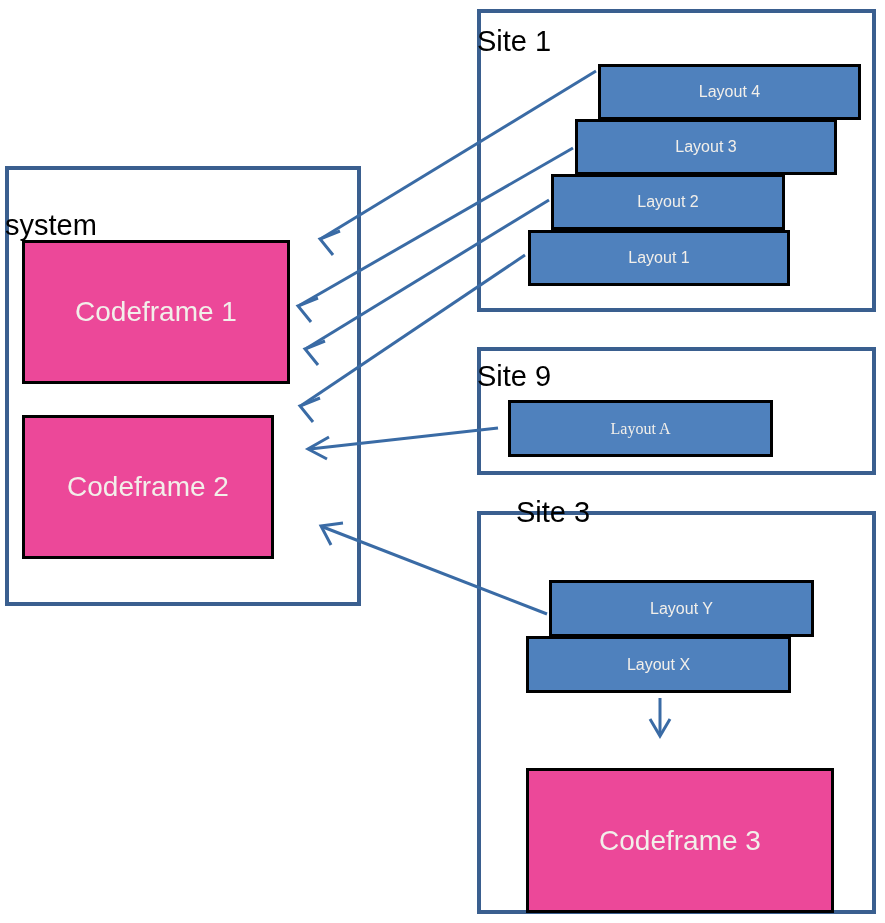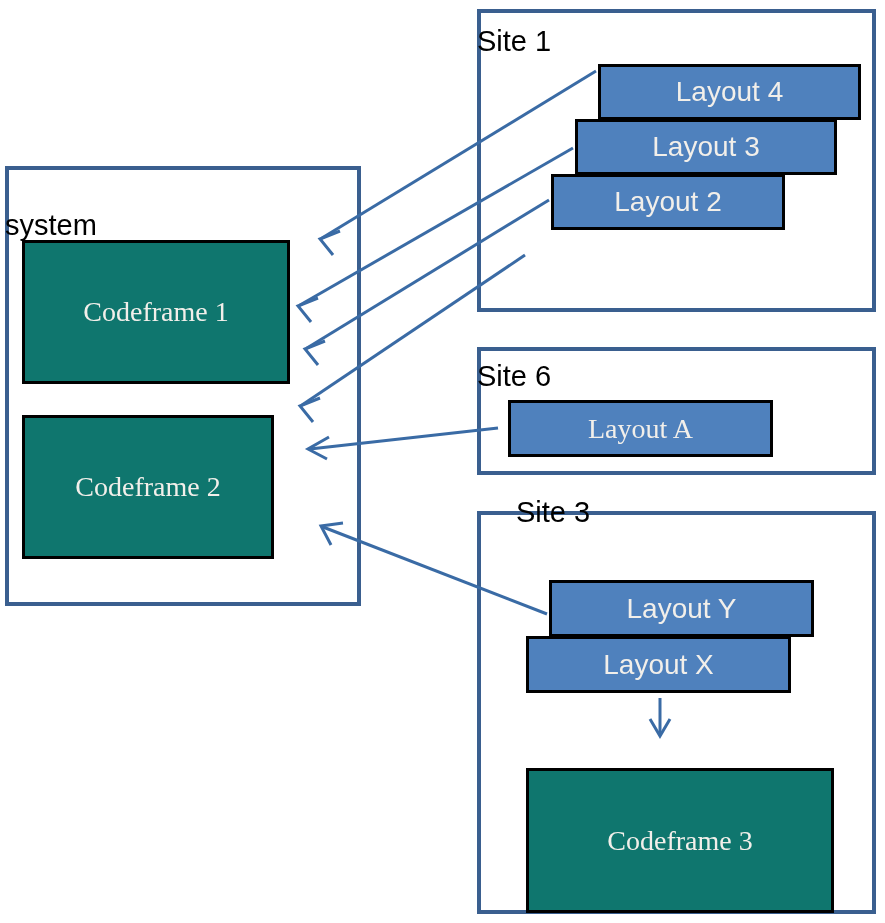--- a/index.html
+++ b/index.html
@@ -27,35 +27,35 @@
     position: absolute;
     color: #000000;
     font-size: 29px;
     font-family: "Liberation Sans", sans-serif;
     white-space: nowrap;
   }
   .codeframe {
     position: absolute;
     box-sizing: border-box;
     border: 3px solid #000000;
-    background: #0f766e;
+    background: #ec4899;
     color: #F2EFEA;
     font-size: 28px;
     display: flex;
     align-items: center;
     justify-content: center;
-    font-family: Liberation Serif, serif;
+    font-family: Liberation Sans, sans-serif;
   }
   .layout {
     position: absolute;
     box-sizing: border-box;
     border: 3px solid #000000;
     background: #4F81BD;
     color: #F2EFEA;
-    font-size: 28px;
+    font-size: 16px;
     display: flex;
     align-items: center;
     justify-content: center;
     font-family: "Liberation Sans", sans-serif;
   }
   svg.arrows {
     position: absolute;
     left: 0;
     top: 0;
     width: 885px;
@@ -77,32 +77,35 @@
     <span>Codeframe 1</span>
   </div>
 
   <div class="codeframe" style="left:22px; top:415px; width:252px; height:144px;">
     <span>Codeframe 2</span>
   </div>
 
   <div class="group-box" style="left:477px; top:9px; width:399px; height:303px;"></div>
   <div class="group-title" style="left:477px; top:25px; width:399px;">Site 1</div>
 
+  <div class="layout" style="left:528px; top:230px; width:262px; height:56px; z-index:1;">
+    <span>Layout 1</span>
+  </div>
   <div class="layout" style="left:551px; top:174px; width:234px; height:56px; z-index:2;">
     <span>Layout 2</span>
   </div>
   <div class="layout" style="left:575px; top:119px; width:262px; height:56px; z-index:3;">
     <span>Layout 3</span>
   </div>
   <div class="layout" style="left:598px; top:64px; width:263px; height:56px; z-index:4;">
     <span>Layout 4</span>
   </div>
 
   <div class="group-box" style="left:477px; top:347px; width:399px; height:128px;"></div>
-  <div class="group-title" style="left:477px; top:360px; width:399px;">Site 6</div>
+  <div class="group-title" style="left:477px; top:360px; width:399px;">Site 9</div>
 
   <div class="layout" style="left:508px; top:400px; width:265px; height:57px;font-family:Liberation Serif, serif;">
     <span>Layout A</span>
   </div>
 
   <div class="group-box" style="left:477px; top:511px; width:399px; height:403px;"></div>
   <div class="group-title" style="left:477px; top:496px; width:399px;margin-left:39px;">Site 3</div>
 
   <div class="layout" style="left:526px; top:636px; width:265px; height:57px; z-index:1;">
     <span>Layout X</span>

